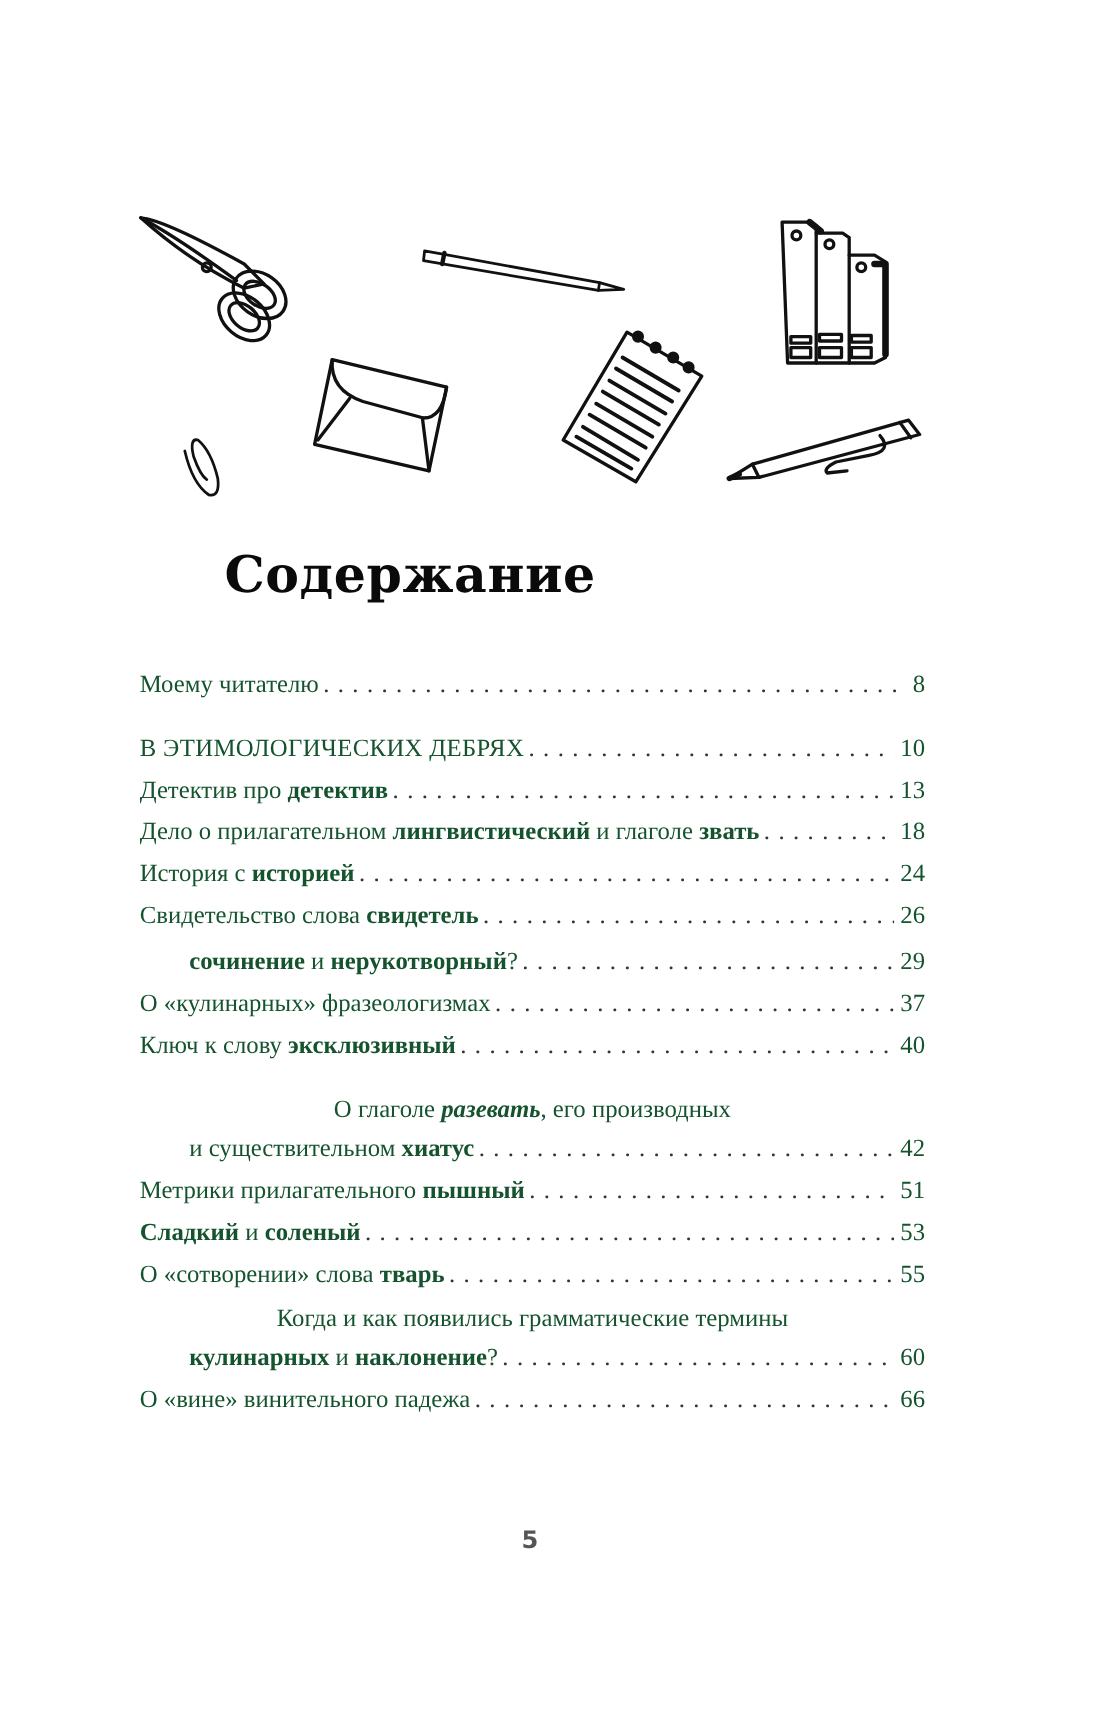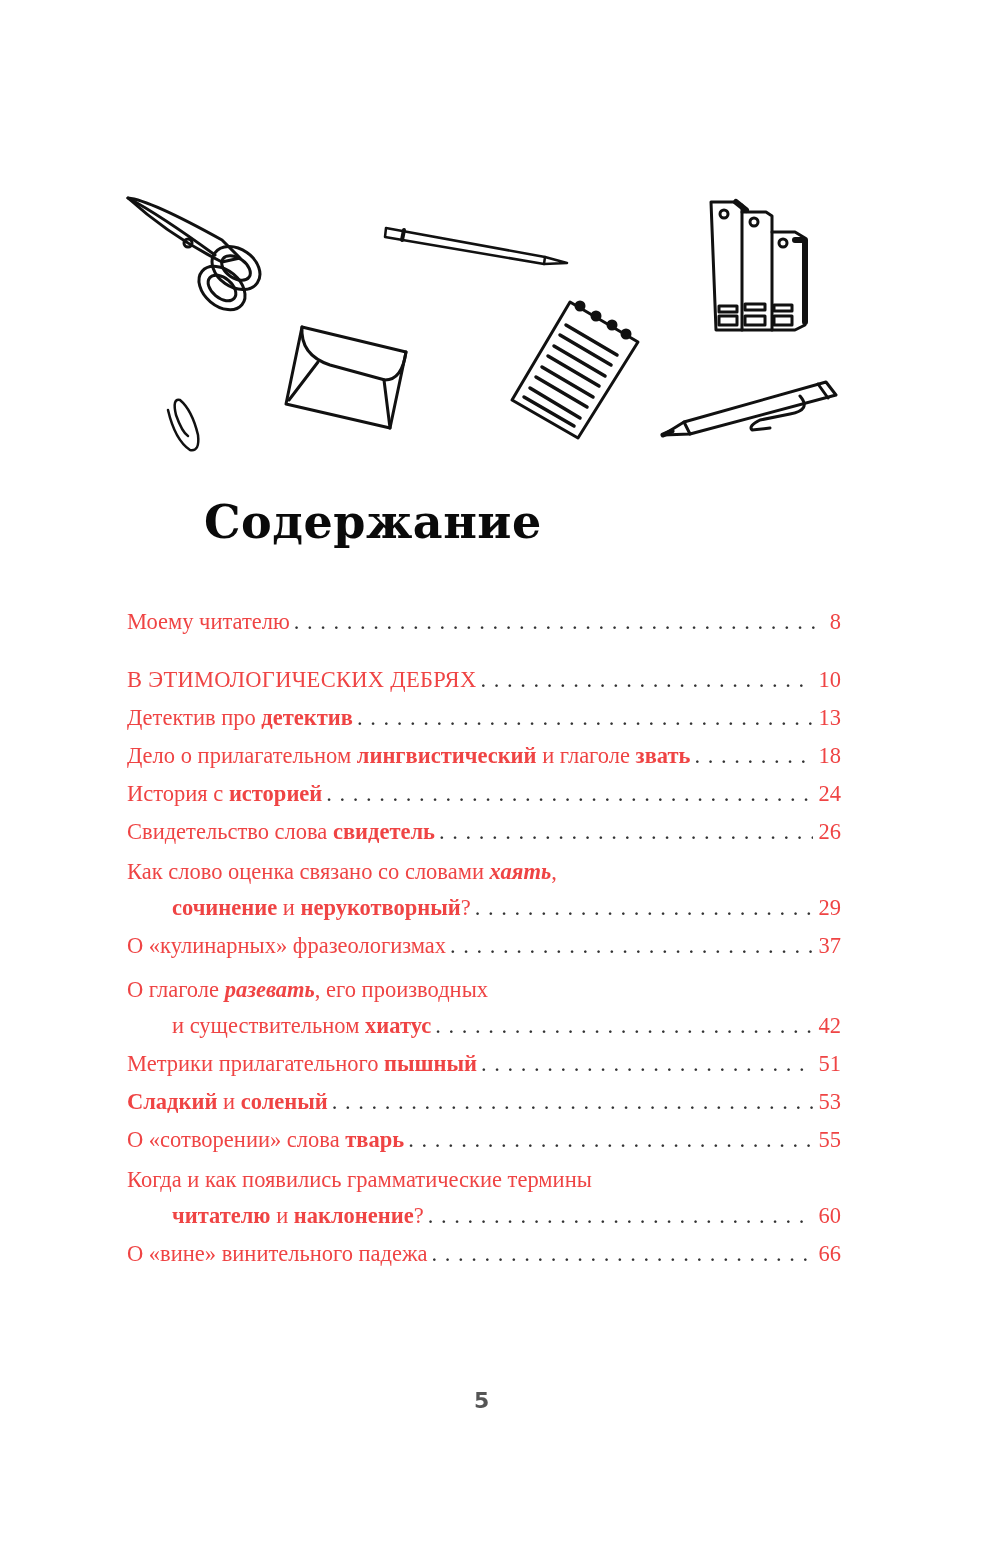--- a/index.html
+++ b/index.html
@@ -1,20 +1,20 @@
 <!DOCTYPE html>
 <html><head>
 <meta charset="utf-8">
 <style>
   html, body { margin:0; padding:0; background:#ffffff; }
   body { width:1000px; height:1555px; position:relative; overflow:hidden; font-family:"DejaVu Serif", serif; color:#1a1a1a; }
   .illustrations { position:absolute; left:0; top:0; width:1000px; height:480px; }
   .illustrations svg { position:absolute; left:0; top:0; }
   .title { position:absolute; left:204px; top:495px; font-family:"DejaVu Serif", serif; font-weight:bold; font-size:46px; letter-spacing:0.5px; color:#0a0a0a; margin:0; }
-  .toc { position:absolute; left:127px; top:603px; width:714px; font-family:"Liberation Serif", serif; font-size:22.5px; color:#ef4444; }
+  .toc { position:absolute; left:127px; top:603px; width:714px; font-family:"Liberation Serif", serif; font-size:22.5px; color:#14532d;text-align:center; }
   .entry { position:relative; display:flex; align-items:baseline; height:38px; line-height:38px; }
   .entry.section-gap { margin-top:20px; }
   .entry .text { white-space:nowrap; background:#fff; padding-right:4px; }
   .entry .text b { font-weight:bold; }
   .entry .dots { flex:1; overflow:hidden; white-space:nowrap; letter-spacing:6px; color:#333; }
   .entry .dots::before { content:". . . . . . . . . . . . . . . . . . . . . . . . . . . . . . . . . . . . . . . . . . . . . . . . . . . . . . . . . . . . . . . . . . . . . . . . . . ."; letter-spacing:1px; }
   .entry .page { padding-left:6px; background:#fff; white-space:nowrap; }
   .multi { display:block; }
   .multi .first { height:34px; line-height:34px; white-space:nowrap; }
   .multi .first b { font-style:italic; font-weight:bold; }
@@ -129,33 +129,37 @@
       <span class="text"><span>История с </span><b>историей</b></span>
       <span class="dots"></span>
       <span class="page">24</span>
     </div>
     <div class="entry">
       <span class="text"><span>Свидетельство слова </span><b>свидетель</b></span>
       <span class="dots"></span>
       <span class="page">26</span>
     </div>
     <div class="multi" style="margin-top: 4px;">
-      <div class="first"><span>Как слово оценка связано со словами </span><b>хаять</b><span>,</span></div>
       <div class="entry">
         <span class="text"><b>сочинение</b><span> и </span><b>нерукотворный</b><span>?</span></span>
         <span class="dots"></span>
         <span class="page">29</span>
       </div>
     </div>
     <div class="entry">
       <span class="text"><span>О «кулинарных» фразеологизмах</span></span>
       <span class="dots"></span>
       <span class="page">37</span>
     </div>
-    <div class="multi" style="margin-top: 8px;">
+    <div class="entry">
+      <span class="text"><span>Ключ к слову </span><b>эксклюзивный</b></span>
+      <span class="dots"></span>
+      <span class="page">40</span>
+    </div>
+    <div class="multi" style="margin-top: 22px;">
       <div class="first"><span>О глаголе </span><b>разевать</b><span>, его производных</span></div>
       <div class="entry">
         <span class="text"><span>и существительном </span><b>хиатус</b></span>
         <span class="dots"></span>
         <span class="page">42</span>
       </div>
     </div>
     <div class="entry">
       <span class="text"><span>Метрики прилагательного </span><b>пышный</b></span>
       <span class="dots"></span>
@@ -167,21 +171,21 @@
       <span class="page">53</span>
     </div>
     <div class="entry">
       <span class="text"><span>О «сотворении» слова </span><b>тварь</b></span>
       <span class="dots"></span>
       <span class="page">55</span>
     </div>
     <div class="multi" style="margin-top: 4px;">
       <div class="first"><span>Когда и как появились грамматические термины</span></div>
       <div class="entry">
-        <span class="text"><b>читателю</b><span> и </span><b>наклонение</b><span>?</span></span>
+        <span class="text"><b>кулинарных</b><span> и </span><b>наклонение</b><span>?</span></span>
         <span class="dots"></span>
         <span class="page">60</span>
       </div>
     </div>
     <div class="entry">
       <span class="text"><span>О «вине» винительного падежа</span></span>
       <span class="dots"></span>
       <span class="page">66</span>
     </div>
   </div>

